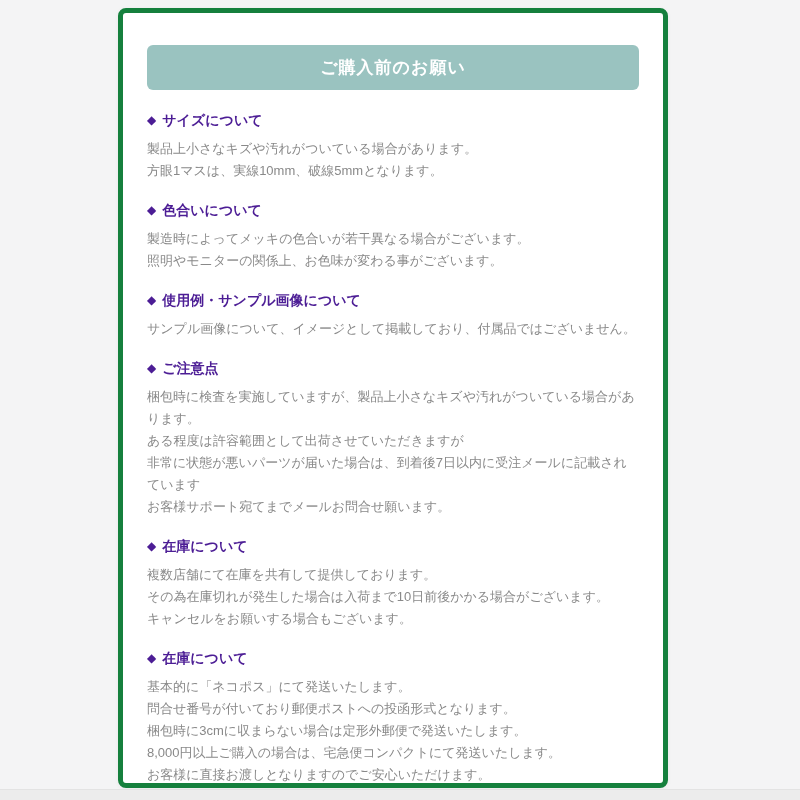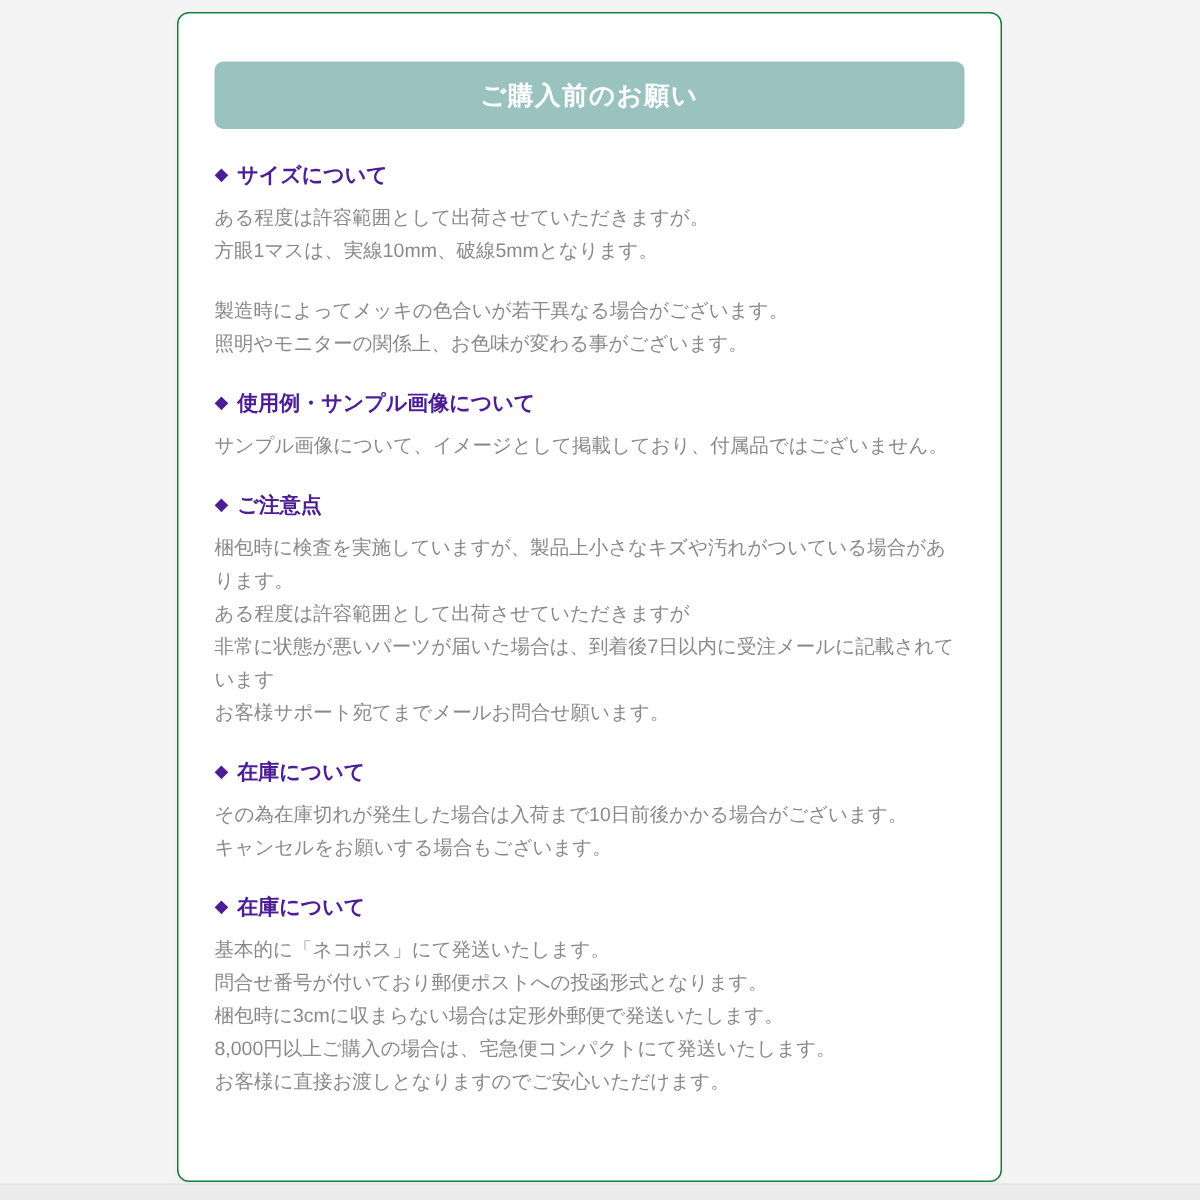--- a/index.html
+++ b/index.html
@@ -17,21 +17,21 @@
     height: 800px;
   }
   .card {
     position: absolute;
     left: 118px;
     top: 8px;
     width: 550px;
     height: 780px;
     box-sizing: border-box;
     background: #ffffff;
-    border: 1px solid #15803d;
+    border: 5px solid #15803d;
     border-radius: 8px;
     box-shadow: 0 1px 4px rgba(0,0,0,0.05);
     padding: 32px 24px 24px 24px;
   }
   .banner {
     height: 45px;
     line-height: 45px;
     background: #9ac3c0;
     border-radius: 6px;
     color: #ffffff;
@@ -75,26 +75,27 @@
 <body>
 
 <div class="page">
   <div class="card">
 
     <div class="banner">ご購入前のお願い</div>
 
     <div class="section">
       <h3 class="sec-title"><span class="bullet">◆</span><span>サイズについて</span></h3>
       <div class="sec-body">
-        <p>ある程度は許容範囲として出荷させていただきますが。</p>
+        <p>製品上小さなキズや汚れがついている場合があります。</p>
         <p>方眼1マスは、実線10mm、破線5mmとなります。</p>
       </div>
     </div>
 
     <div class="section">
+      <h3 class="sec-title"><span class="bullet">◆</span><span>色合いについて</span></h3>
       <div class="sec-body">
         <p>製造時によってメッキの色合いが若干異なる場合がございます。</p>
         <p>照明やモニターの関係上、お色味が変わる事がございます。</p>
       </div>
     </div>
 
     <div class="section">
       <h3 class="sec-title"><span class="bullet">◆</span><span>使用例・サンプル画像について</span></h3>
       <div class="sec-body">
         <p>サンプル画像について、イメージとして掲載しており、付属品ではございません。</p>
@@ -107,20 +108,21 @@
         <p>梱包時に検査を実施していますが、製品上小さなキズや汚れがついている場合があります。</p>
         <p>ある程度は許容範囲として出荷させていただきますが</p>
         <p>非常に状態が悪いパーツが届いた場合は、到着後7日以内に受注メールに記載されています</p>
         <p>お客様サポート宛てまでメールお問合せ願います。</p>
       </div>
     </div>
 
     <div class="section">
       <h3 class="sec-title"><span class="bullet">◆</span><span>在庫について</span></h3>
       <div class="sec-body">
+        <p>複数店舗にて在庫を共有して提供しております。</p>
         <p>その為在庫切れが発生した場合は入荷まで10日前後かかる場合がございます。</p>
         <p>キャンセルをお願いする場合もございます。</p>
       </div>
     </div>
 
     <div class="section">
       <h3 class="sec-title"><span class="bullet">◆</span><span>在庫について</span></h3>
       <div class="sec-body">
         <p>基本的に「ネコポス」にて発送いたします。</p>
         <p>問合せ番号が付いており郵便ポストへの投函形式となります。</p>

